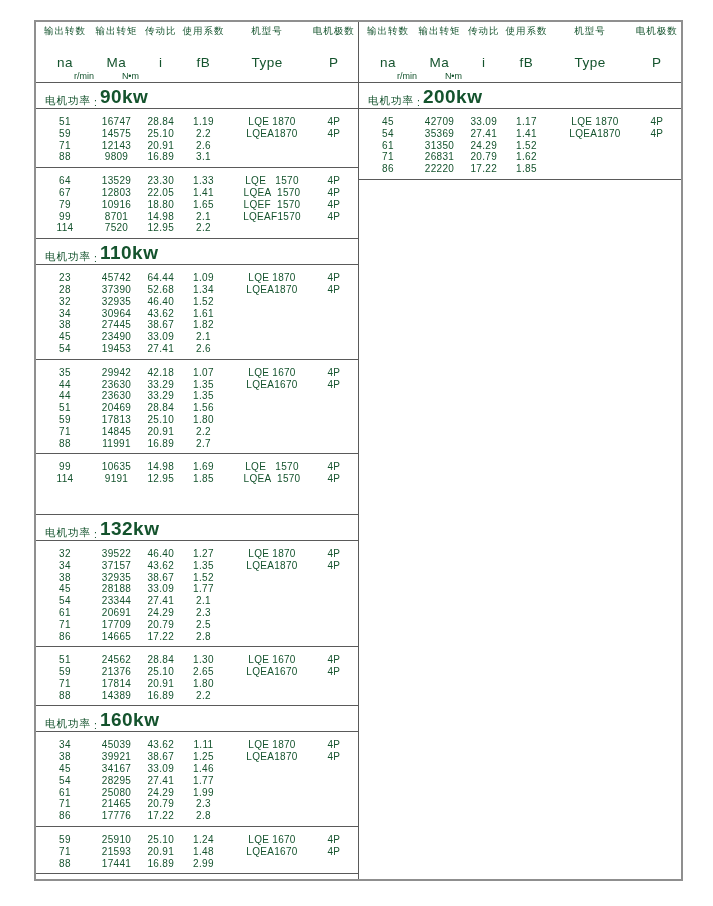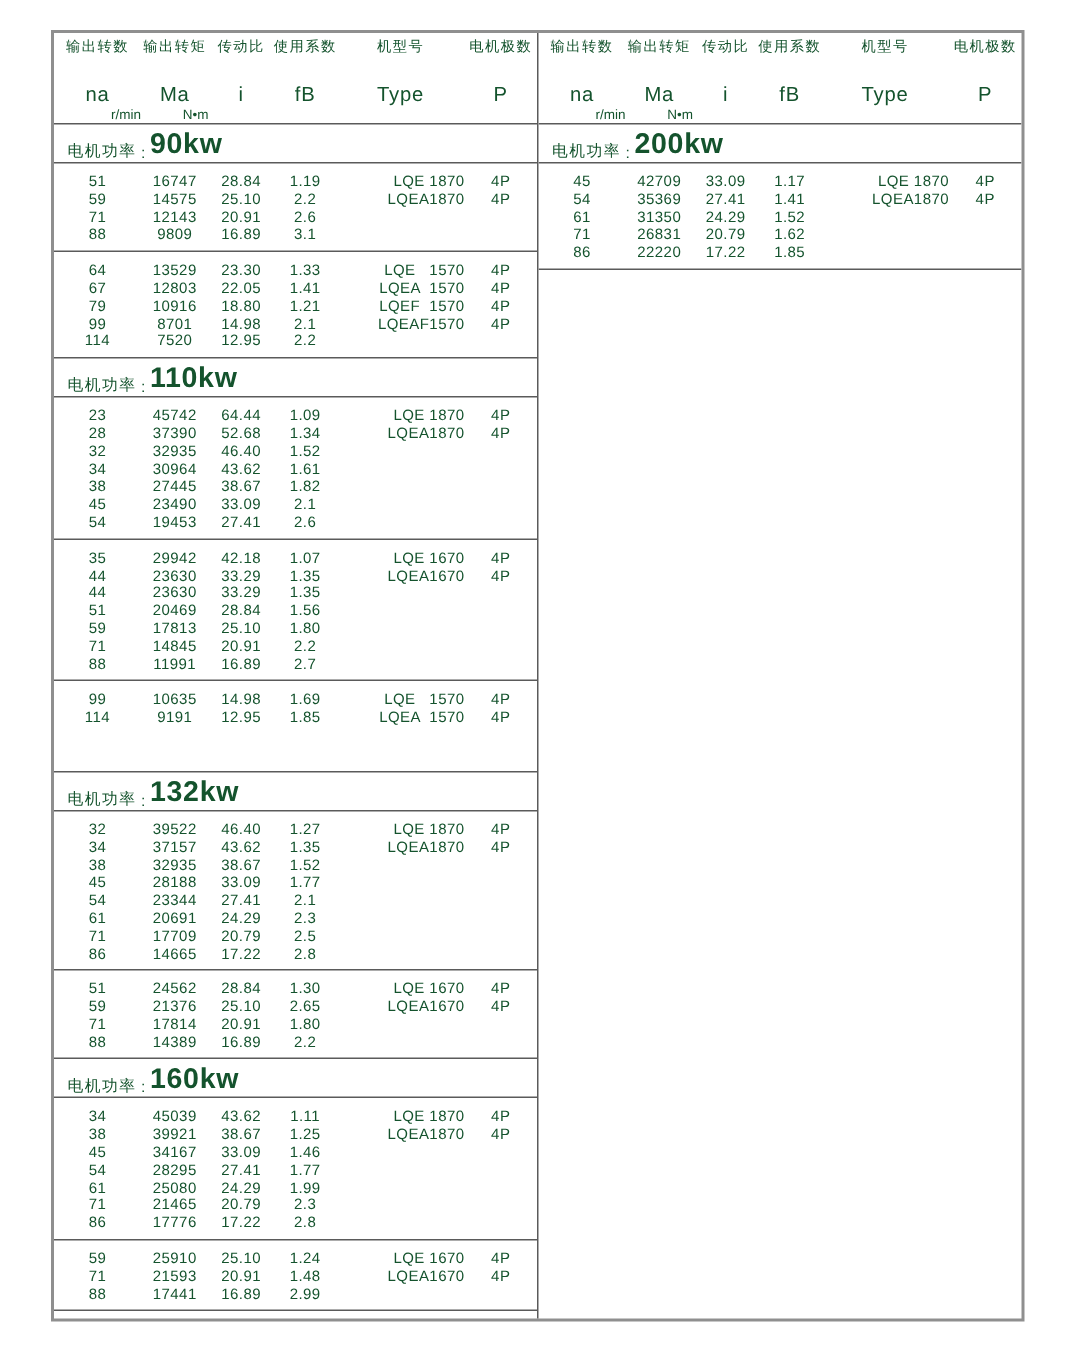--- a/index.html
+++ b/index.html
@@ -65,21 +65,21 @@
   .col[data-side="left"] .section[data-idx="1"] .block[data-idx="2"] { padding-bottom:29px; }
 
   .row {
     display:grid;
     grid-template-columns:18% 14% 13.5% 13% 26.5% 15%;
     line-height:11.8px;
     font-size:10px;
     letter-spacing:0.3px;
   }
   .cell { text-align:center; white-space:pre; overflow:hidden; }
-  .cell.c4 { text-align:right; padding-left:10px; }
+  .cell.c4 { text-align:center; padding-left:10px; }
 
   .col-fill { flex:1 1 auto; }
 </style>
 </head>
 <body>
 
 <div class="page">
   <div class="spec-table" id="spec-table">
       <div class="col" data-side="left">
         <div class="col-header">
@@ -168,21 +168,21 @@
               <div class="cell c1">12803</div>
               <div class="cell c2">22.05</div>
               <div class="cell c3">1.41</div>
               <div class="cell c4">LQEA  1570</div>
               <div class="cell c5">4P</div>
             </div>
             <div class="row">
               <div class="cell c0">79</div>
               <div class="cell c1">10916</div>
               <div class="cell c2">18.80</div>
-              <div class="cell c3">1.21</div>
+              <div class="cell c3">1.65</div>
               <div class="cell c4">LQEF  1570</div>
               <div class="cell c5">4P</div>
             </div>
             <div class="row">
               <div class="cell c0">99</div>
               <div class="cell c1">8701</div>
               <div class="cell c2">14.98</div>
               <div class="cell c3">2.1</div>
               <div class="cell c4">LQEAF1570</div>
               <div class="cell c5">4P</div>

